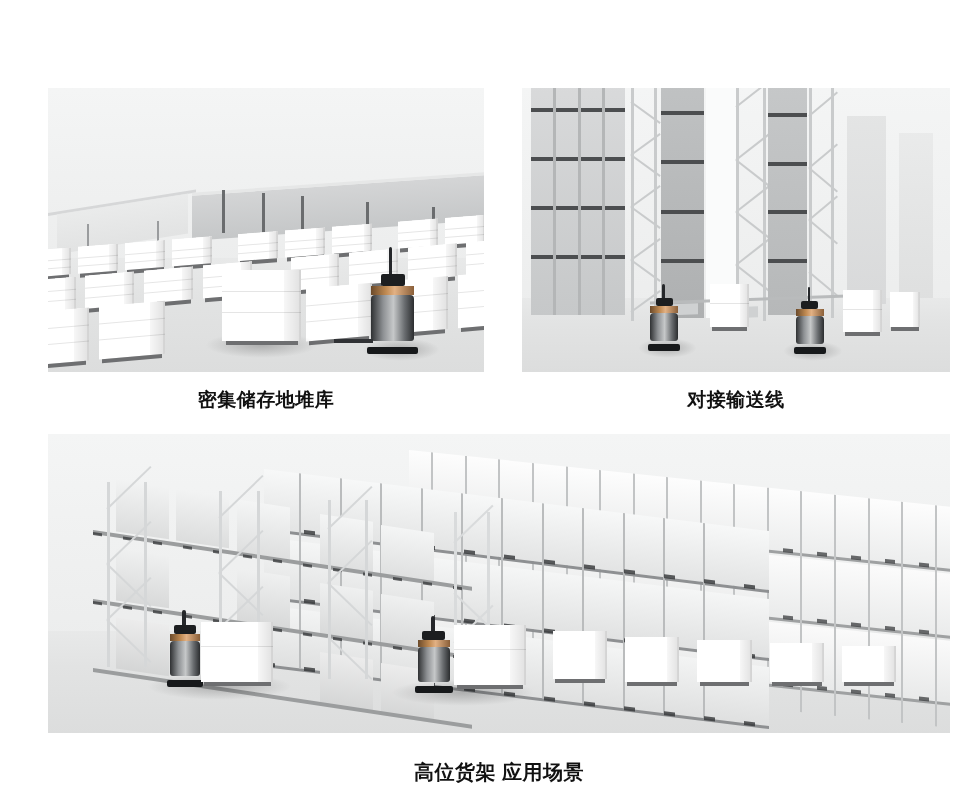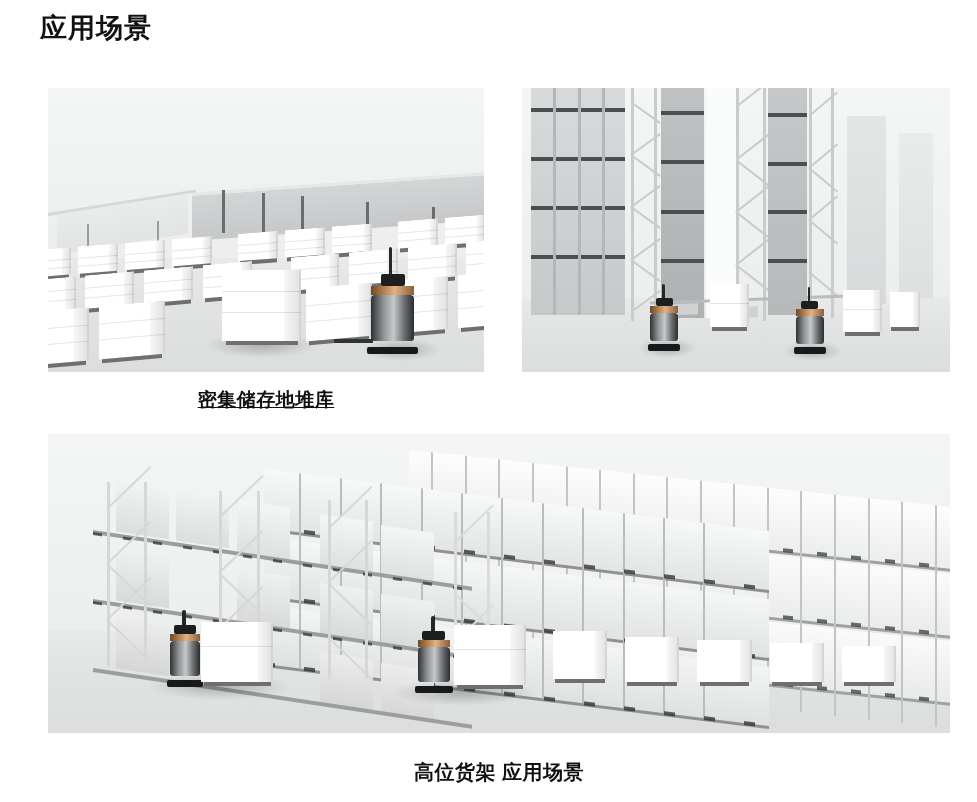--- a/index.html
+++ b/index.html
@@ -20,21 +20,21 @@
   .figure{position:absolute;overflow:hidden;background:#f1f2f2;}
   .fig1{left:48px;top:88px;width:436px;height:284px;}
   .fig2{left:522px;top:88px;width:428px;height:284px;}
   .fig3{left:48px;top:434px;width:902px;height:299px;}
 
   .caption{
     position:absolute;text-align:center;
     font-size:19px;font-weight:bold;color:#111111;
     line-height:24px;letter-spacing:.5px;
   }
-  .cap1{left:48px;top:388px;width:436px;text-decoration:underline;}
+  .cap1{left:48px;top:388px;width:436px;}
   .cap2{left:522px;top:388px;width:428px;}
   .cap3{left:48px;top:760px;width:902px;font-size:20px;}
 
   
   .scene{position:absolute;inset:0;}
   .floor{
     position:absolute;left:0;right:0;bottom:0;
     background:linear-gradient(180deg,#e8e9e9 0%,#e2e3e3 35%,#dcdddd 100%);
   }
   .sky{
@@ -71,21 +71,20 @@
   .agv .wheelbase{position:absolute;left:-8%;right:-8%;bottom:-5px;height:7px;
     background:#17191b;border-radius:2px;}
   .agv .fork{position:absolute;background:#303235;height:4px;}
   .shadow{position:absolute;background:radial-gradient(ellipse at center,rgba(0,0,0,.22),rgba(0,0,0,0) 70%);}
 </style>
 </head>
 <body>
 
 <div class="page">
 
-  <div class="page-title">应用场景</div>
 
   <div class="figure fig1">
     <div class="scene">
       <div class="sky" style="height:62%;"></div>
       <div class="floor" style="height:40%;"></div>
 
       <div style="position:absolute;left:-2%;top:40%;width:36%;height:3px;background:#d6d7d8;transform:skewY(-9deg);"></div>
       <div style="position:absolute;left:2%;top:41%;width:30%;height:14%;background:linear-gradient(180deg,#e9eaea,#dfe0e0);transform:skewY(-9deg);opacity:.8;"></div>
       <div style="position:absolute;left:9%;top:48%;width:2px;height:9%;background:#9a9c9e;"></div>
       <div style="position:absolute;left:25%;top:47%;width:2px;height:9%;background:#9a9c9e;"></div>
@@ -335,20 +334,21 @@
       <div class="agv" style="left:64%;top:70%;width:6.5%;height:22%;">
         <div class="mast" style="left:42%;top:0;width:9%;height:28%;"></div>
         <div class="head" style="left:20%;top:22%;width:60%;height:14%;"></div>
         <div class="band" style="top:36%;height:10%;"></div>
         <div class="body" style="top:46%;height:46%;"></div>
         <div class="wheelbase"></div>
       </div>
     </div>
   </div>
 
+  <div class="caption cap2">对接输送线</div>
 
   <div class="figure fig3">
     <div class="scene">
       <div class="sky" style="height:70%;"></div>
       <div class="floor" style="height:34%;"></div>
 
       <div style="position:absolute;left:40%;top:2%;width:62%;height:86%;transform:skewY(6deg);transform-origin:left top;">
 
         <div style="position:absolute;left:0;right:0;top:4%;height:24%;background:linear-gradient(180deg,#fdfdfd,#eceded);border-bottom:3px solid #9fa1a2;"></div>
         <div style="position:absolute;left:0;right:0;top:30%;height:24%;background:linear-gradient(180deg,#fbfbfb,#eaebeb);border-bottom:3px solid #9fa1a2;"></div>

